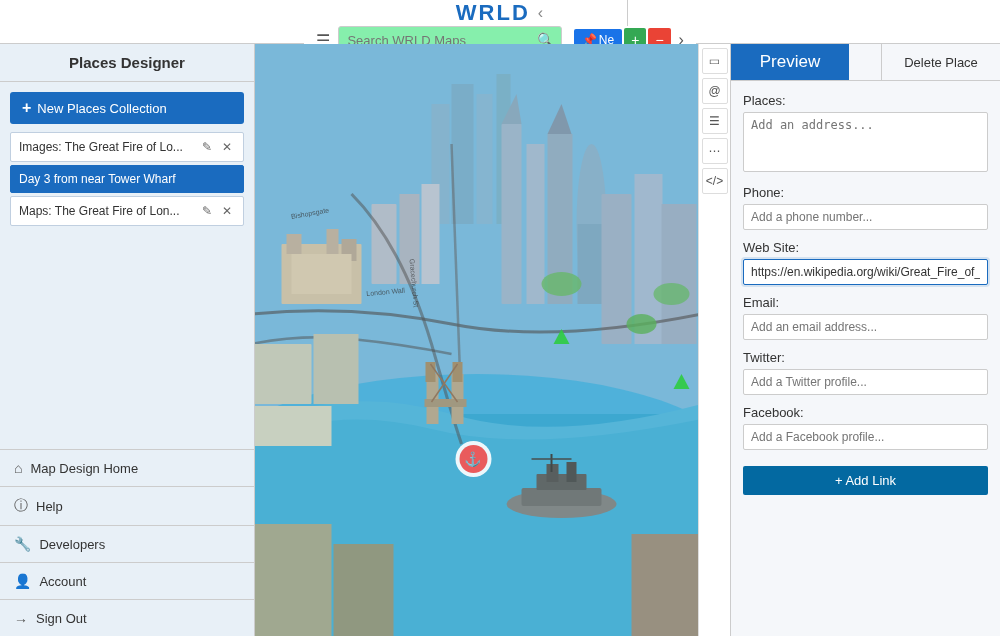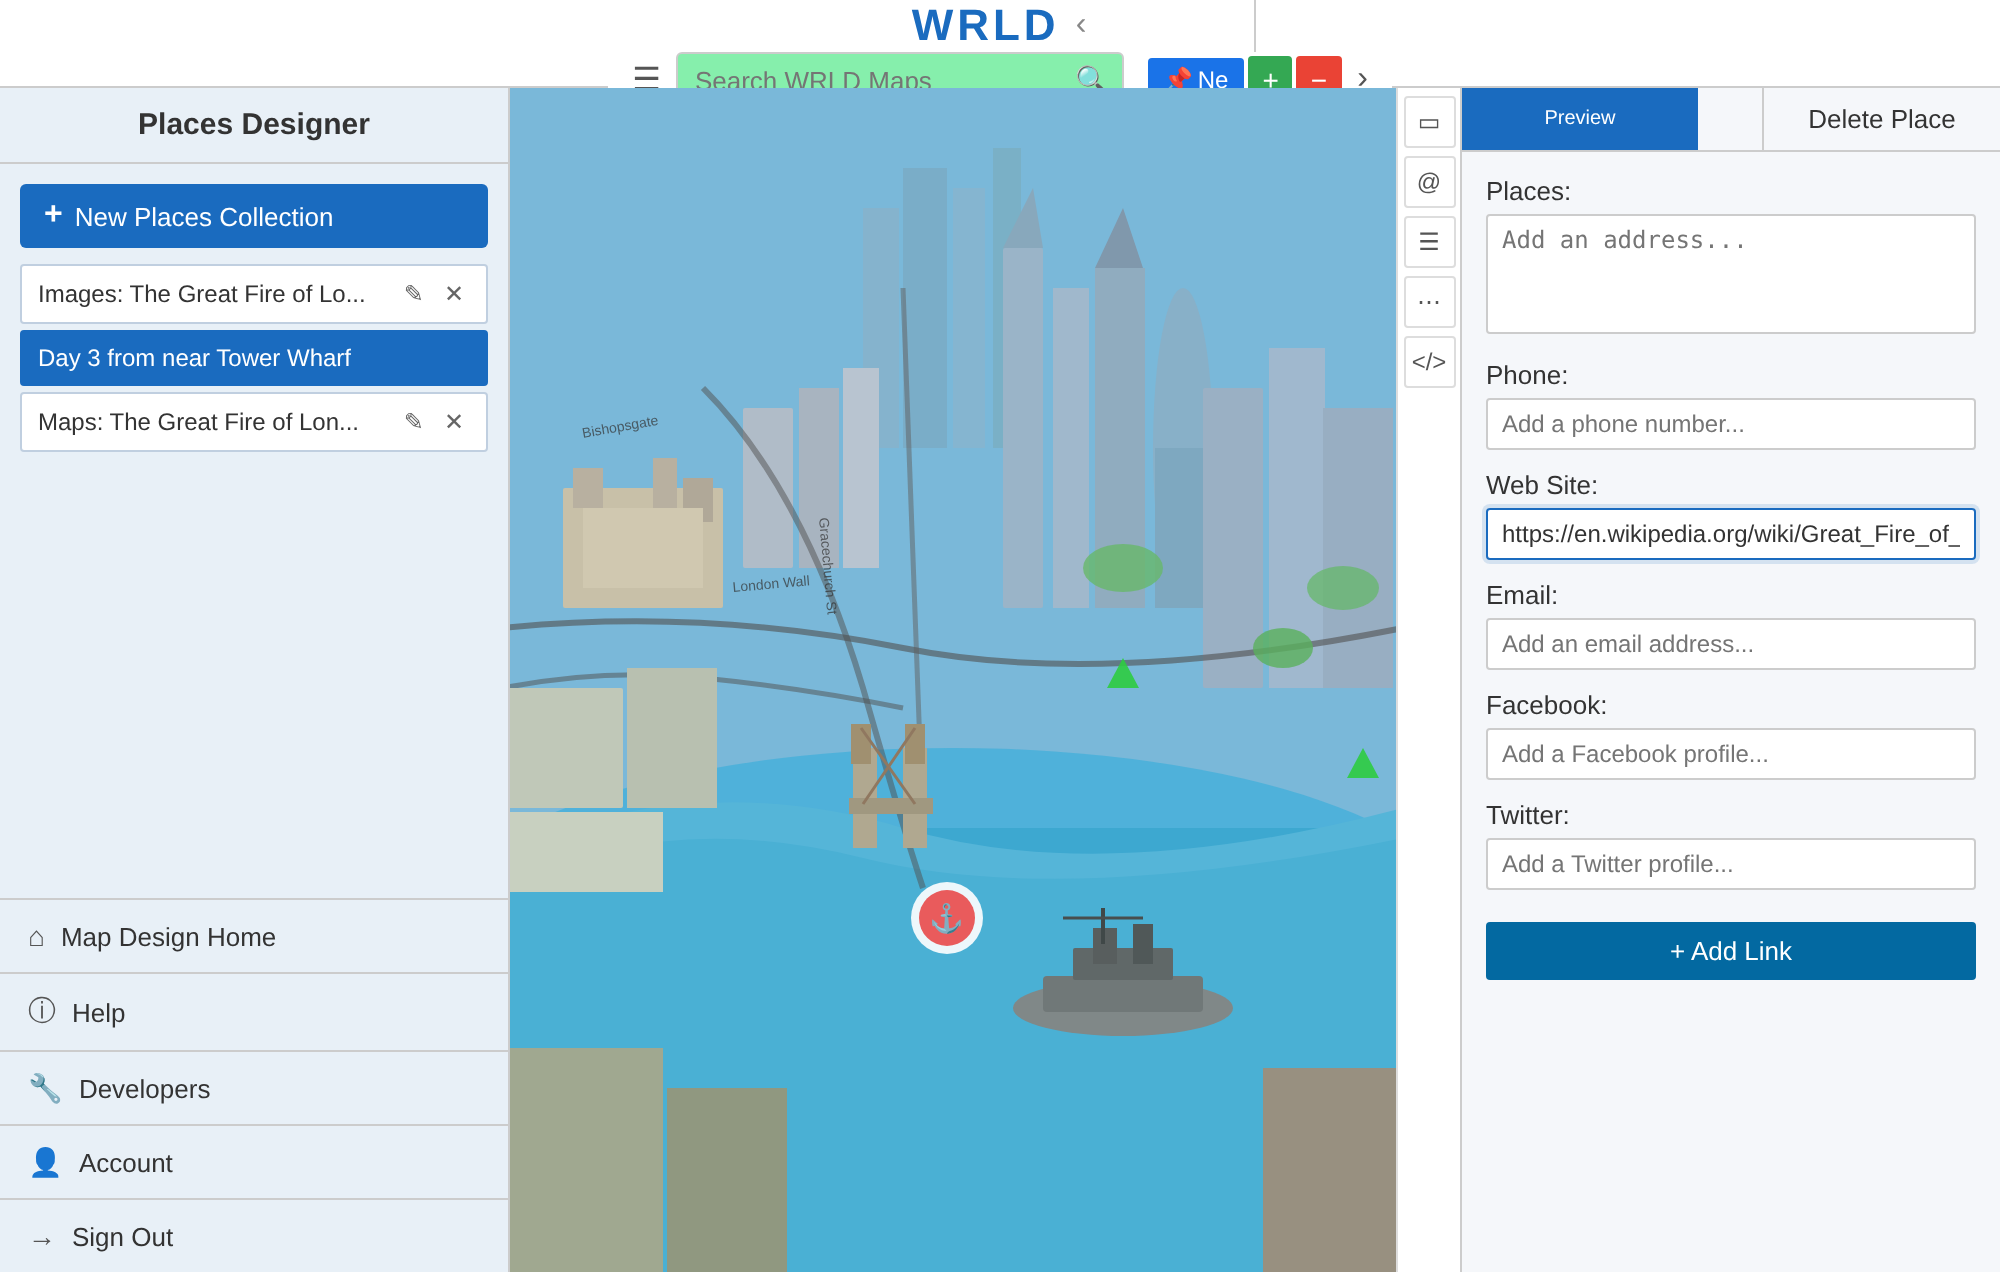--- a/index.html
+++ b/index.html
@@ -289,21 +289,21 @@
       display: flex;
       border-bottom: 1px solid #ccc;
     }
     .preview-btn {
       flex: 1;
       padding: 8px;
       background: #1a6bbf;
       color: #fff;
       border: none;
       cursor: pointer;
-      font-size: 10px;
+      font-size: 17px;
       font-weight: 500;
     }
     .delete-place-btn {
       flex: 1;
       padding: 8px;
       background: #f5f7fa;
       color: #333;
       border: none;
       border-left: 1px solid #ccc;
       cursor: pointer;
@@ -569,28 +569,28 @@
       </div>
 
       
       <div class="form-group">
         <label class="form-label">Email:</label>
         <input class="form-input" type="text" placeholder="Add an email address..." style="">
       </div>
 
       
       <div class="form-group">
+        <label class="form-label">Twitter:</label>
+        <input class="form-input" type="text" placeholder="Add a Twitter profile..." style="">
+      </div>
+
+      
+      <div class="form-group">
         <label class="form-label">Facebook:</label>
         <input class="form-input" type="text" placeholder="Add a Facebook profile..." style="">
-      </div>
-
-      
-      <div class="form-group">
-        <label class="form-label">Twitter:</label>
-        <input class="form-input" type="text" placeholder="Add a Twitter profile..." style="">
       </div>
 
       
       <button class="add-link-btn">+ Add Link</button>
     </div>
   </div>
 
 </div>
 
 </body></html>

